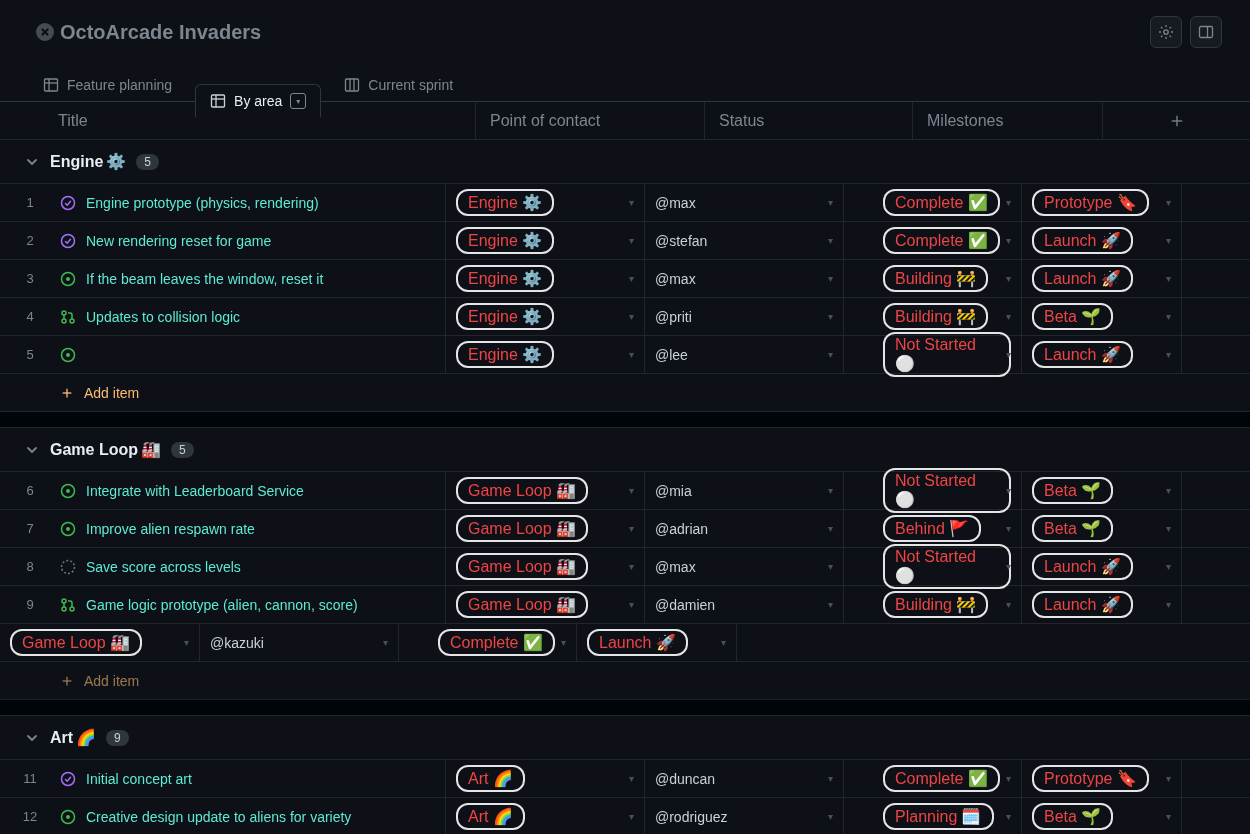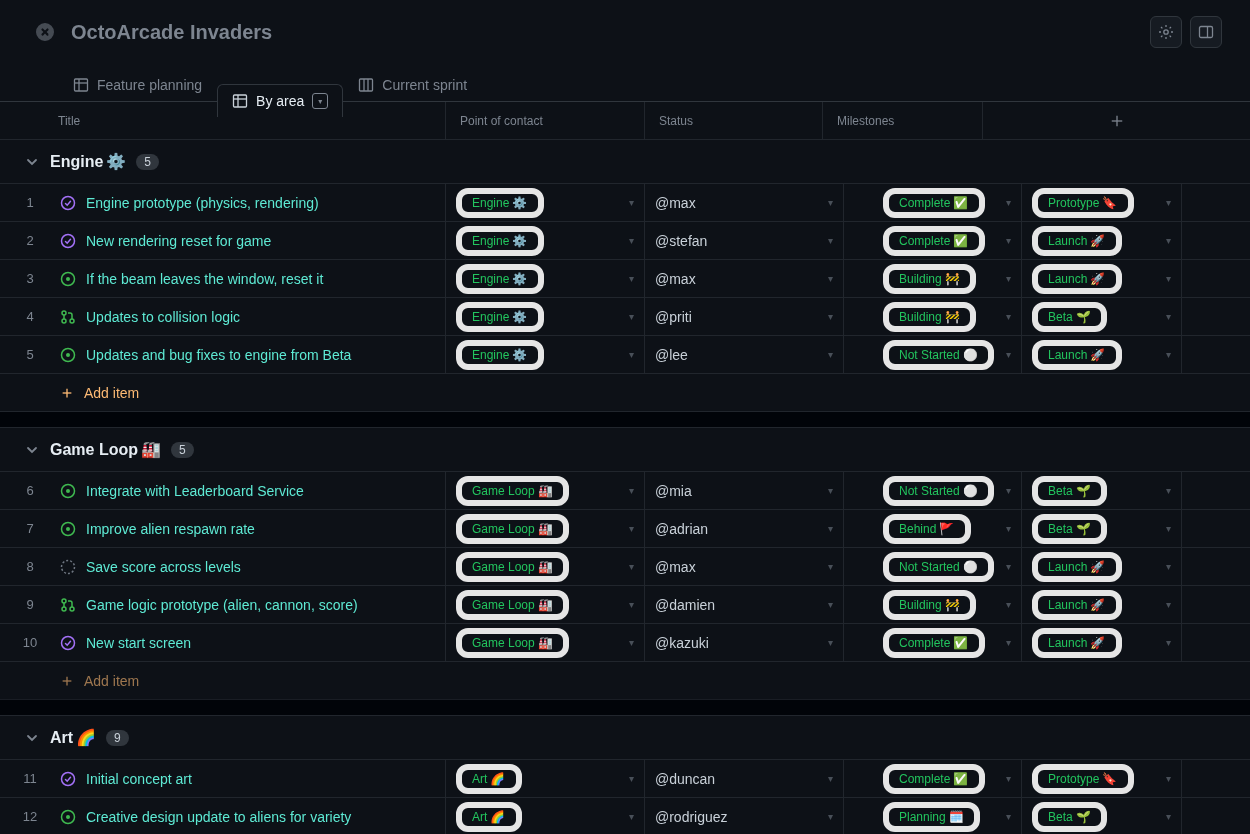--- a/index.html
+++ b/index.html
@@ -8,35 +8,35 @@
   color: #c9d1d9;
   font-family: -apple-system, BlinkMacSystemFont, "Segoe UI", Helvetica, Arial, sans-serif;
   font-size: 14px;
   width: 1250px;
   height: 834px;
   overflow: hidden;
 }
 
 
 .header { display: flex; align-items: center; justify-content: space-between; padding: 16px 28px 8px 36px; }
-.title-wrap { display: flex; align-items: center; gap: 17px; }
+.title-wrap { display: flex; align-items: center; gap: 6px; }
 .project-icon { width: 18px; height: 18px; opacity: 0.5; }
 .project-title { font-size: 20px; font-weight: 600; color: #7d8590; }
 .header-actions { display: flex; gap: 8px; }
 .icon-btn { width: 32px; height: 32px; border-radius: 6px; display: flex; align-items: center; justify-content: center; color: #7d8590; background: #161b22; border: 1px solid #30363d; }
 
 
-.tabs { display: flex; gap: 0; padding: 12px 0 0 58px; border-bottom: 1px solid #30363d; }
+.tabs { display: flex; gap: 8px; padding: 12px 0 0 28px; border-bottom: 1px solid #30363d; }
 .tab { display: flex; align-items: center; gap: 8px; padding: 8px 14px; color: #7d8590; border: 1px solid transparent; border-bottom: none; border-radius: 6px 6px 0 0; cursor: pointer; }
 .tab.active { border-color: #30363d; background: #0d1117; color: #e6edf3; position: relative; top: 16px; }
 .tab-icon { width: 16px; height: 16px; }
 .tab-caret { width: 16px; height: 16px; border: 1px solid #7d8590; border-radius: 3px; display:flex;align-items:center;justify-content:center;font-size:8px;color:#7d8590;}
 
 
-.columns-row { display: flex; height: 38px; align-items: center; border-bottom: 1px solid #21262d; font-size: 12px; color: #7d8590; }
+.columns-row { display: flex; height: 38px; align-items: center; border-bottom: 1px solid #21262d; font-size: 16px; color: #7d8590; gap: 30px; }
 .col-title { padding-left: 58px; flex: 0 0 445px; }
 .col-area { flex: 0 0 199px; padding-left: 14px; border-left: 1px solid #21262d; height: 100%; display: flex; align-items: center; }
 .col-contact { flex: 0 0 199px; padding-left: 14px; border-left: 1px solid #21262d; height: 100%; display: flex; align-items: center; }
 .col-status { flex: 0 0 178px; padding-left: 14px; border-left: 1px solid #21262d; height: 100%; display: flex; align-items: center; }
 .col-mile { flex: 0 0 160px; padding-left: 14px; border-left: 1px solid #21262d; height: 100%; display: flex; align-items: center; }
 .col-add { flex: 1; border-left: 1px solid #21262d; height: 100%; display: flex; align-items: center; justify-content: center; color: #7d8590;}
 
 
 .group-header { display: flex; align-items: center; gap: 10px; padding: 12px 0 12px 24px; border-bottom: 1px solid #21262d; }
 .group-chevron { width: 16px; height: 16px; color: #7d8590; }
@@ -51,21 +51,21 @@
 .cell-area { flex: 0 0 199px; }
 .cell-contact { flex: 0 0 199px; color: #c9d1d9; }
 .cell-status { flex: 0 0 178px; padding-left: 39px; }
 .cell-mile { flex: 0 0 160px; }
 .cell-end { flex: 1; }
 .row-num { width: 40px; text-align: center; color: #7d8590; font-size: 13px; }
 .row-icon { width: 16px; height: 16px; flex-shrink: 0; }
 .row-label { color: #5eead4; white-space: nowrap; }
 
 
-.pill { display: inline-flex; align-items: center; gap: 4px; border: 6px solid #e5e5e5; border-radius: 12px; padding: 2px 10px; font-size: 12px; color: #22c55e; background: transparent; }
+.pill { display: inline-flex; align-items: center; gap: 4px; border: 2px solid #e5e5e5; border-radius: 12px; padding: 2px 10px; font-size: 16px; color: #ef4444; background: transparent; }
 .cell-caret { position: absolute; right: 10px; color: #484f58; font-size: 10px; }
 
 
 .add-row { display: flex; align-items: center; height: 38px; padding-left: 60px; gap: 10px; color: #fdba74; border-bottom: 1px solid #21262d; }
 .add-row.dim { opacity: 0.6; }
 .plus-small { width: 14px; height: 14px; }
 
 
 .group-gap { height: 16px; background: #010409; border-bottom: 1px solid #21262d; }
 
@@ -255,21 +255,20 @@
         <span class="cell-caret">▾</span>
       </div>
       <div class="cell cell-end"></div>
     </div>
     <div class="row">
       <div class="cell cell-title">
         <span class="row-num">5</span>
         <svg class="row-icon">
           <use href="#i-open-green"></use>
         </svg>
-        <span class="row-label">Updates and bug fixes to engine from Beta</span>
       </div>
       <div class="cell cell-area">
         <span class="pill">Engine ⚙️</span>
         <span class="cell-caret">▾</span>
       </div>
       <div class="cell cell-contact">
         <span>@lee</span>
         <span class="cell-caret">▾</span>
       </div>
       <div class="cell cell-status">
@@ -397,27 +396,20 @@
         <span class="pill">Building 🚧</span>
         <span class="cell-caret">▾</span>
       </div>
       <div class="cell cell-mile">
         <span class="pill">Launch 🚀</span>
         <span class="cell-caret">▾</span>
       </div>
       <div class="cell cell-end"></div>
     </div>
     <div class="row">
-      <div class="cell cell-title">
-        <span class="row-num">10</span>
-        <svg class="row-icon">
-          <use href="#i-closed-purple"></use>
-        </svg>
-        <span class="row-label">New start screen</span>
-      </div>
       <div class="cell cell-area">
         <span class="pill">Game Loop 🏭</span>
         <span class="cell-caret">▾</span>
       </div>
       <div class="cell cell-contact">
         <span>@kazuki</span>
         <span class="cell-caret">▾</span>
       </div>
       <div class="cell cell-status">
         <span class="pill">Complete ✅</span>

